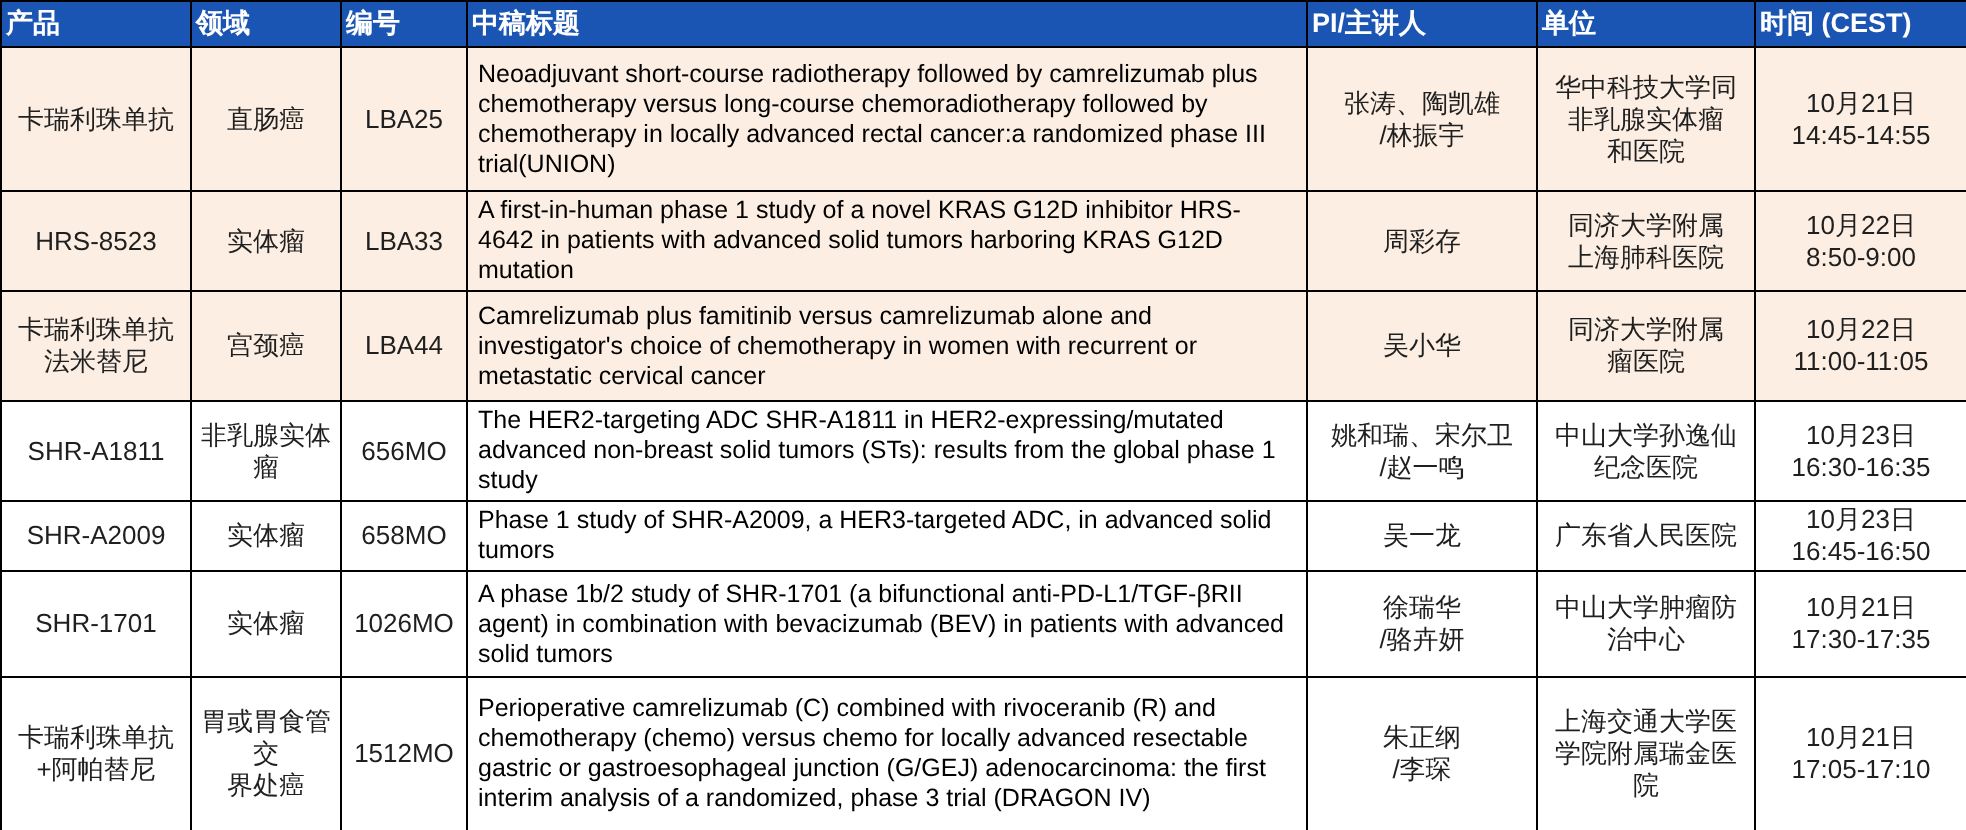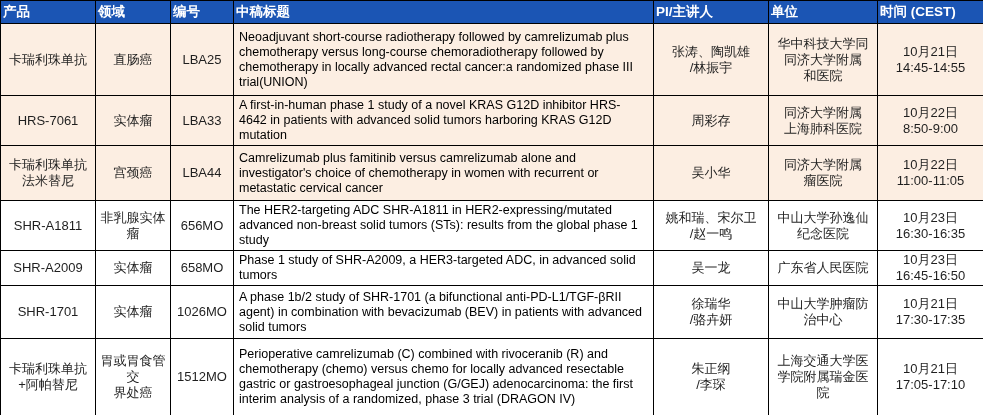--- a/index.html
+++ b/index.html
@@ -94,27 +94,27 @@
   </thead>
   <tbody id="table-body">
       <tr class="hl">
     <td>卡瑞利珠单抗</td>
     <td>直肠癌</td>
     <td>LBA25</td>
     <td class="title-cell">Neoadjuvant short-course radiotherapy followed by camrelizumab plus chemotherapy versus long-course chemoradiotherapy followed by chemotherapy in locally advanced rectal cancer:a randomized phase III trial(UNION)</td>
     <td>张涛、陶凯雄
 /林振宇</td>
     <td>华中科技大学同
-同济大学附属
+非乳腺实体瘤
 和医院</td>
     <td>10月21日
 14:45-14:55</td>
   </tr>
       <tr class="hl">
-    <td>HRS-7061</td>
+    <td>HRS-8523</td>
     <td>实体瘤</td>
     <td>LBA33</td>
     <td class="title-cell">A first-in-human phase 1 study of a novel KRAS G12D inhibitor HRS-4642 in patients with advanced solid tumors harboring KRAS G12D mutation</td>
     <td>周彩存</td>
     <td>同济大学附属
 上海肺科医院</td>
     <td>10月22日
 8:50-9:00</td>
   </tr>
       <tr class="hl">

